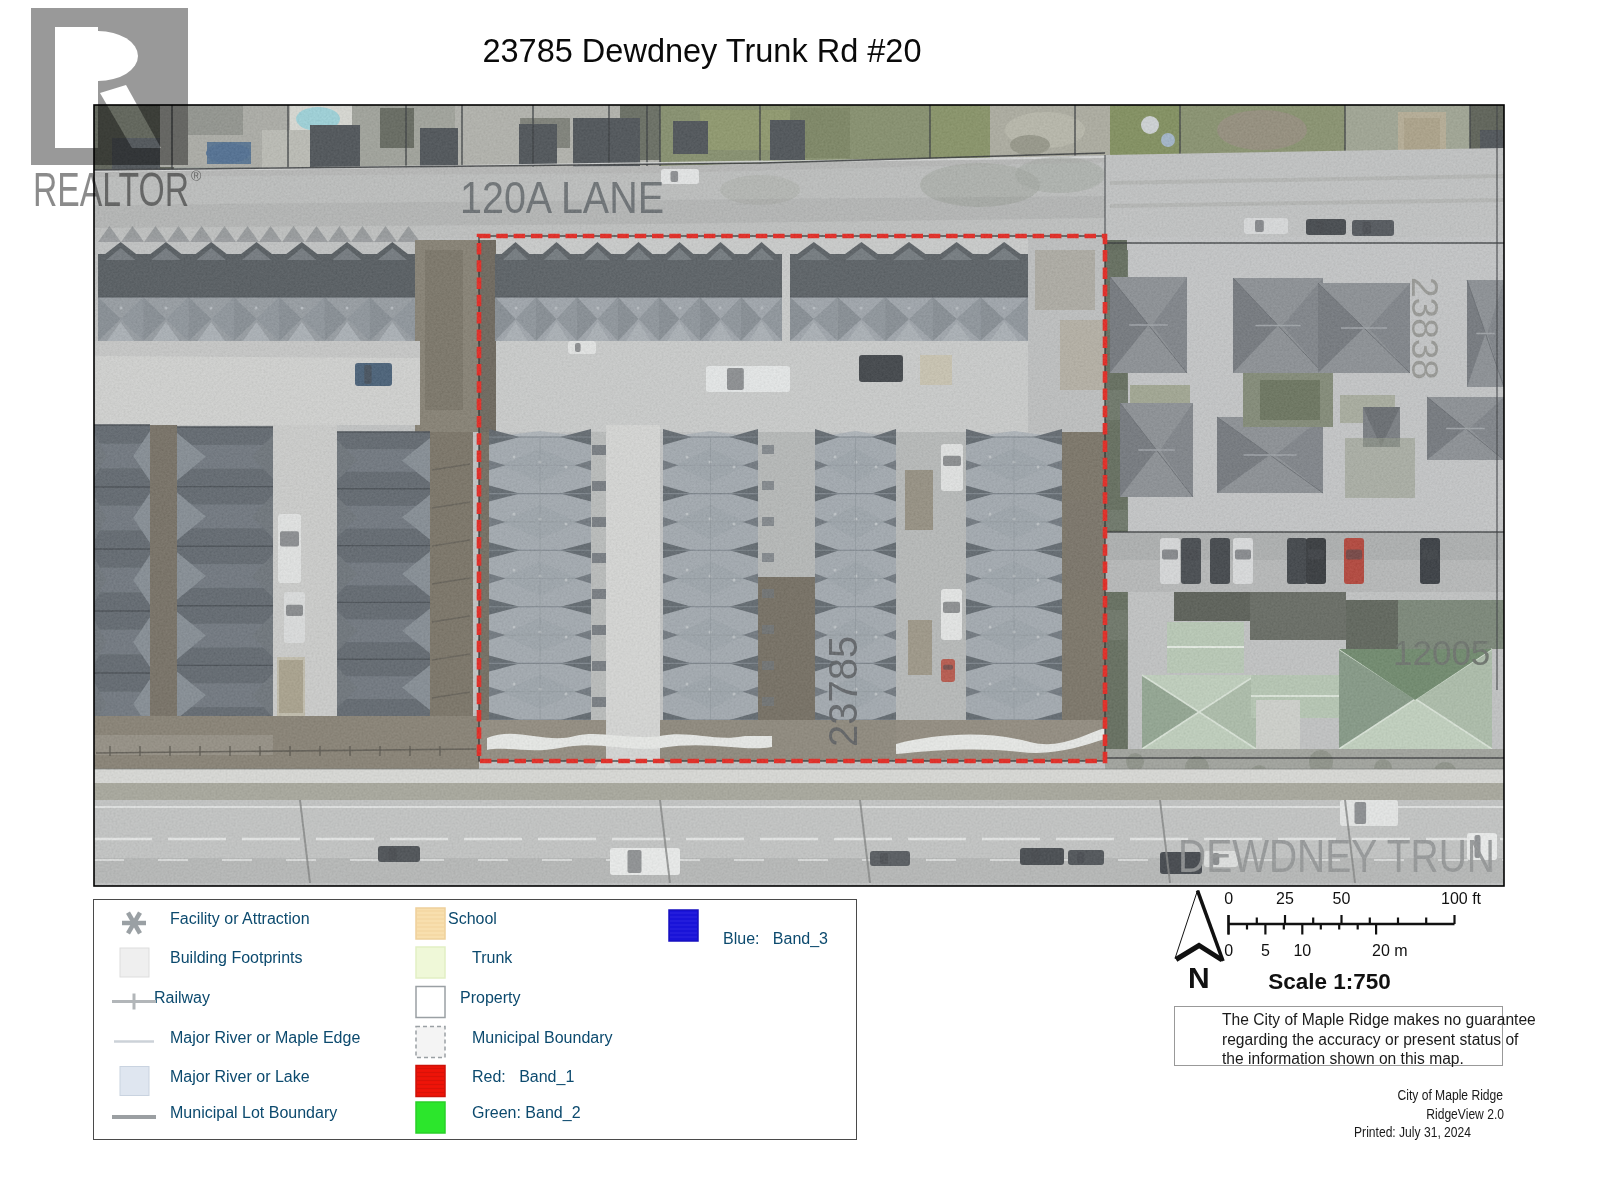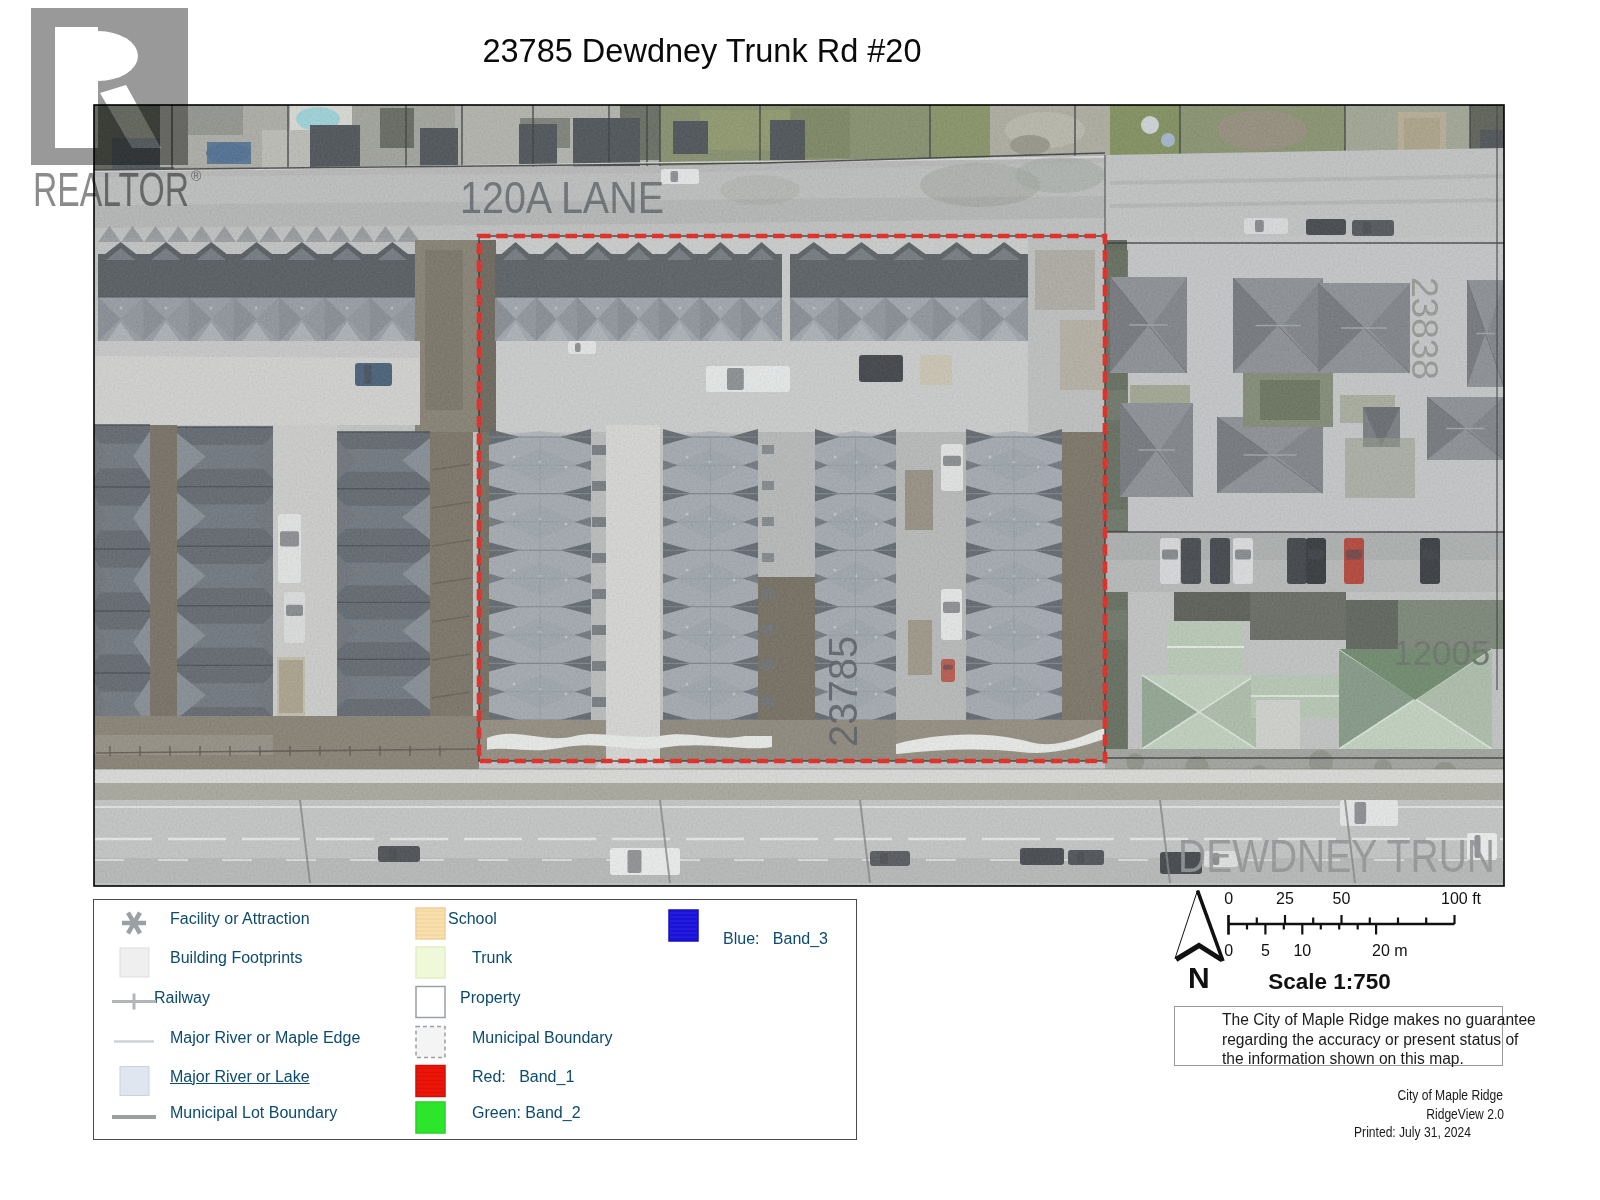--- a/index.html
+++ b/index.html
@@ -809,21 +809,21 @@
     </defs>
 <rect x="31" y="8" width="157" height="157" fill="#000" opacity="0.395" mask="url(#rmask)"></rect>
 <text x="33" y="206" font-size="48" fill="#000" opacity="0.45" textLength="156" lengthAdjust="spacingAndGlyphs" font-family="Liberation Sans, sans-serif">REALTOR</text>
 <text x="191" y="181" font-size="14" fill="#000" opacity="0.45" font-family="Liberation Sans, sans-serif">®</text>
 </svg>
 <div class="abs" style="left:93px;top:899px;width:762px;height:239px;border:1.5px solid #4a4a4a;background:#fff;"></div>
 <div class="abs lt" style="left:170px;top:910px;">Facility or Attraction</div>
 <div class="abs lt" style="left:170px;top:949px;text-align:right;">Building Footprints</div>
 <div class="abs lt" style="left:154px;top:988.5px;">Railway</div>
 <div class="abs lt" style="left:170px;top:1028.5px;">Major River or Maple Edge</div>
-<div class="abs lt" style="left:170px;top:1067.5px;text-decoration:underline;">Major River or Lake</div>
+<div class="abs lt" style="left:170px;top:1067.5px;">Major River or Lake</div>
 <div class="abs lt" style="left:170px;top:1104px;">Municipal Lot Boundary</div>
 <div class="abs lt" style="left:448px;top:910px;">School</div>
 <div class="abs lt" style="left:472px;top:949px;">Trunk</div>
 <div class="abs lt" style="left:448px;top:988.5px;margin-left:12px;">Property</div>
 <div class="abs lt" style="left:472px;top:1028.5px;">Municipal Boundary</div>
 <div class="abs lt" style="left:472px;top:1067.5px;">Red:&nbsp;&nbsp;&nbsp;Band_1</div>
 <div class="abs lt" style="left:472px;top:1104px;">Green: Band_2</div>
 <div class="abs lt" style="left:723px;top:910px;margin-top:20px;">Blue:&nbsp;&nbsp;&nbsp;Band_3</div>
 <svg class="abs" style="left:93px;top:899px" width="762" height="239" viewBox="0 0 762 239">
 <g stroke="#9aa0a4" stroke-width="4.5" fill="none">

